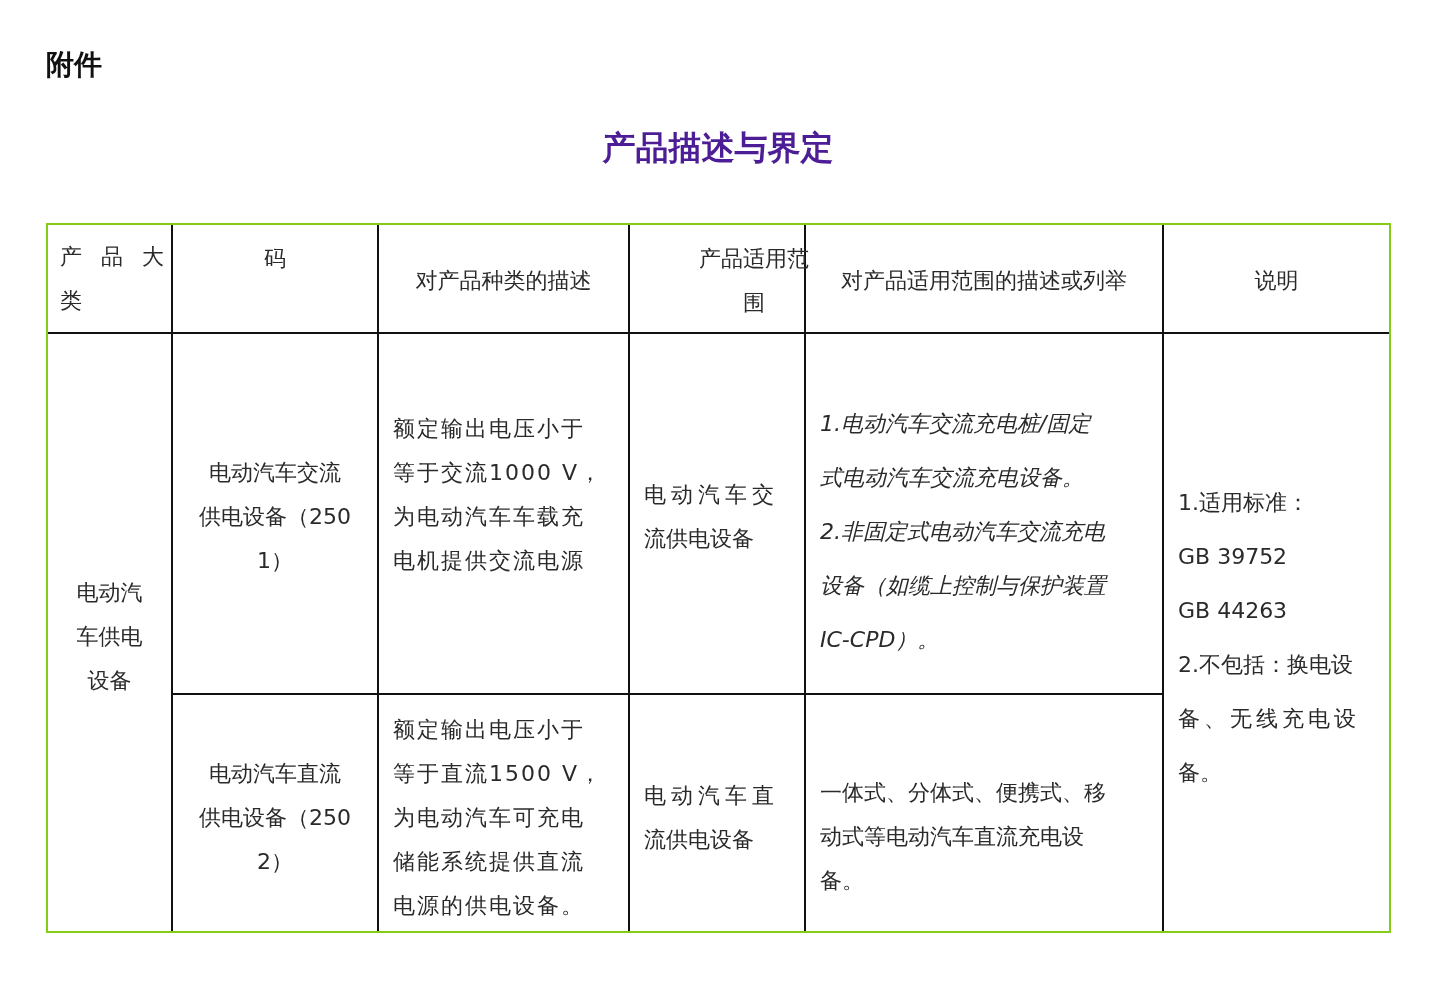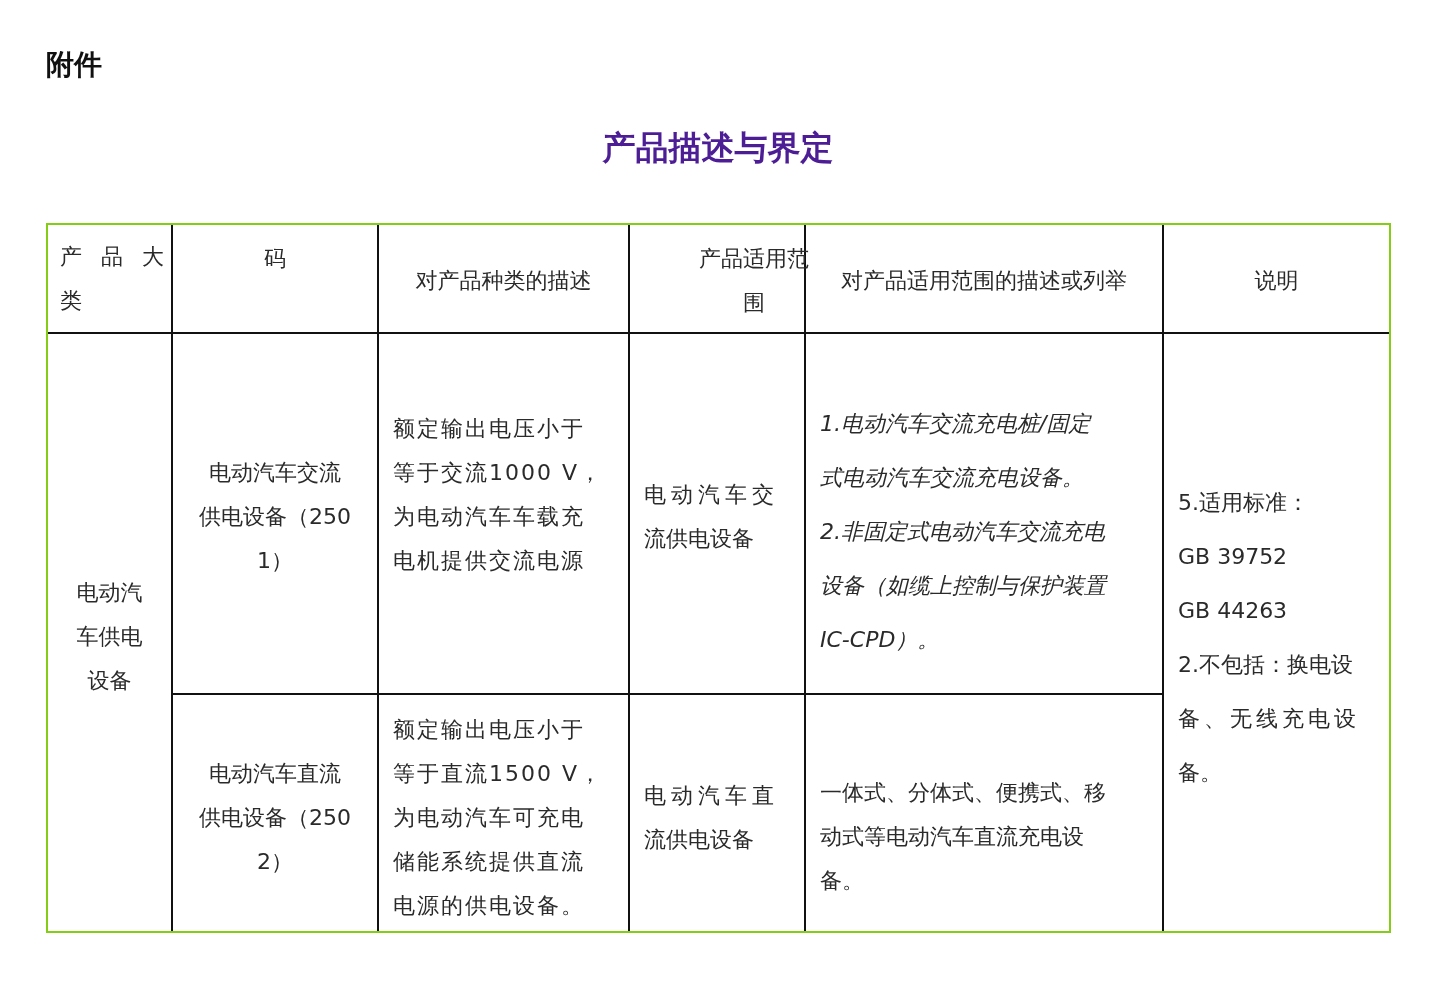--- a/index.html
+++ b/index.html
@@ -101,20 +101,20 @@
     <span class="ln" style="letter-spacing:5px;">电动汽车直</span>
     <span class="ln">流供电设备</span>
   </div>
   <div class="cell" style="left:772px; top:546px; width:340px;">
     <span class="ln">一体式、分体式、便携式、移</span>
     <span class="ln">动式等电动汽车直流充电设</span>
     <span class="ln">备。</span>
   </div>
 
   <div class="cell" style="left:1130px; top:251px; width:208px; line-height:54px;">
-    <span class="ln">5.适用标准：</span>
+    <span class="ln">1.适用标准：</span>
     <span class="ln">GB 39752</span>
     <span class="ln">GB 44263</span>
     <span class="ln">2.不包括：换电设</span>
     <span class="ln" style="letter-spacing:4px;">备、无线充电设</span>
     <span class="ln">备。</span>
   </div>
 </div>
 
 </body></html>

